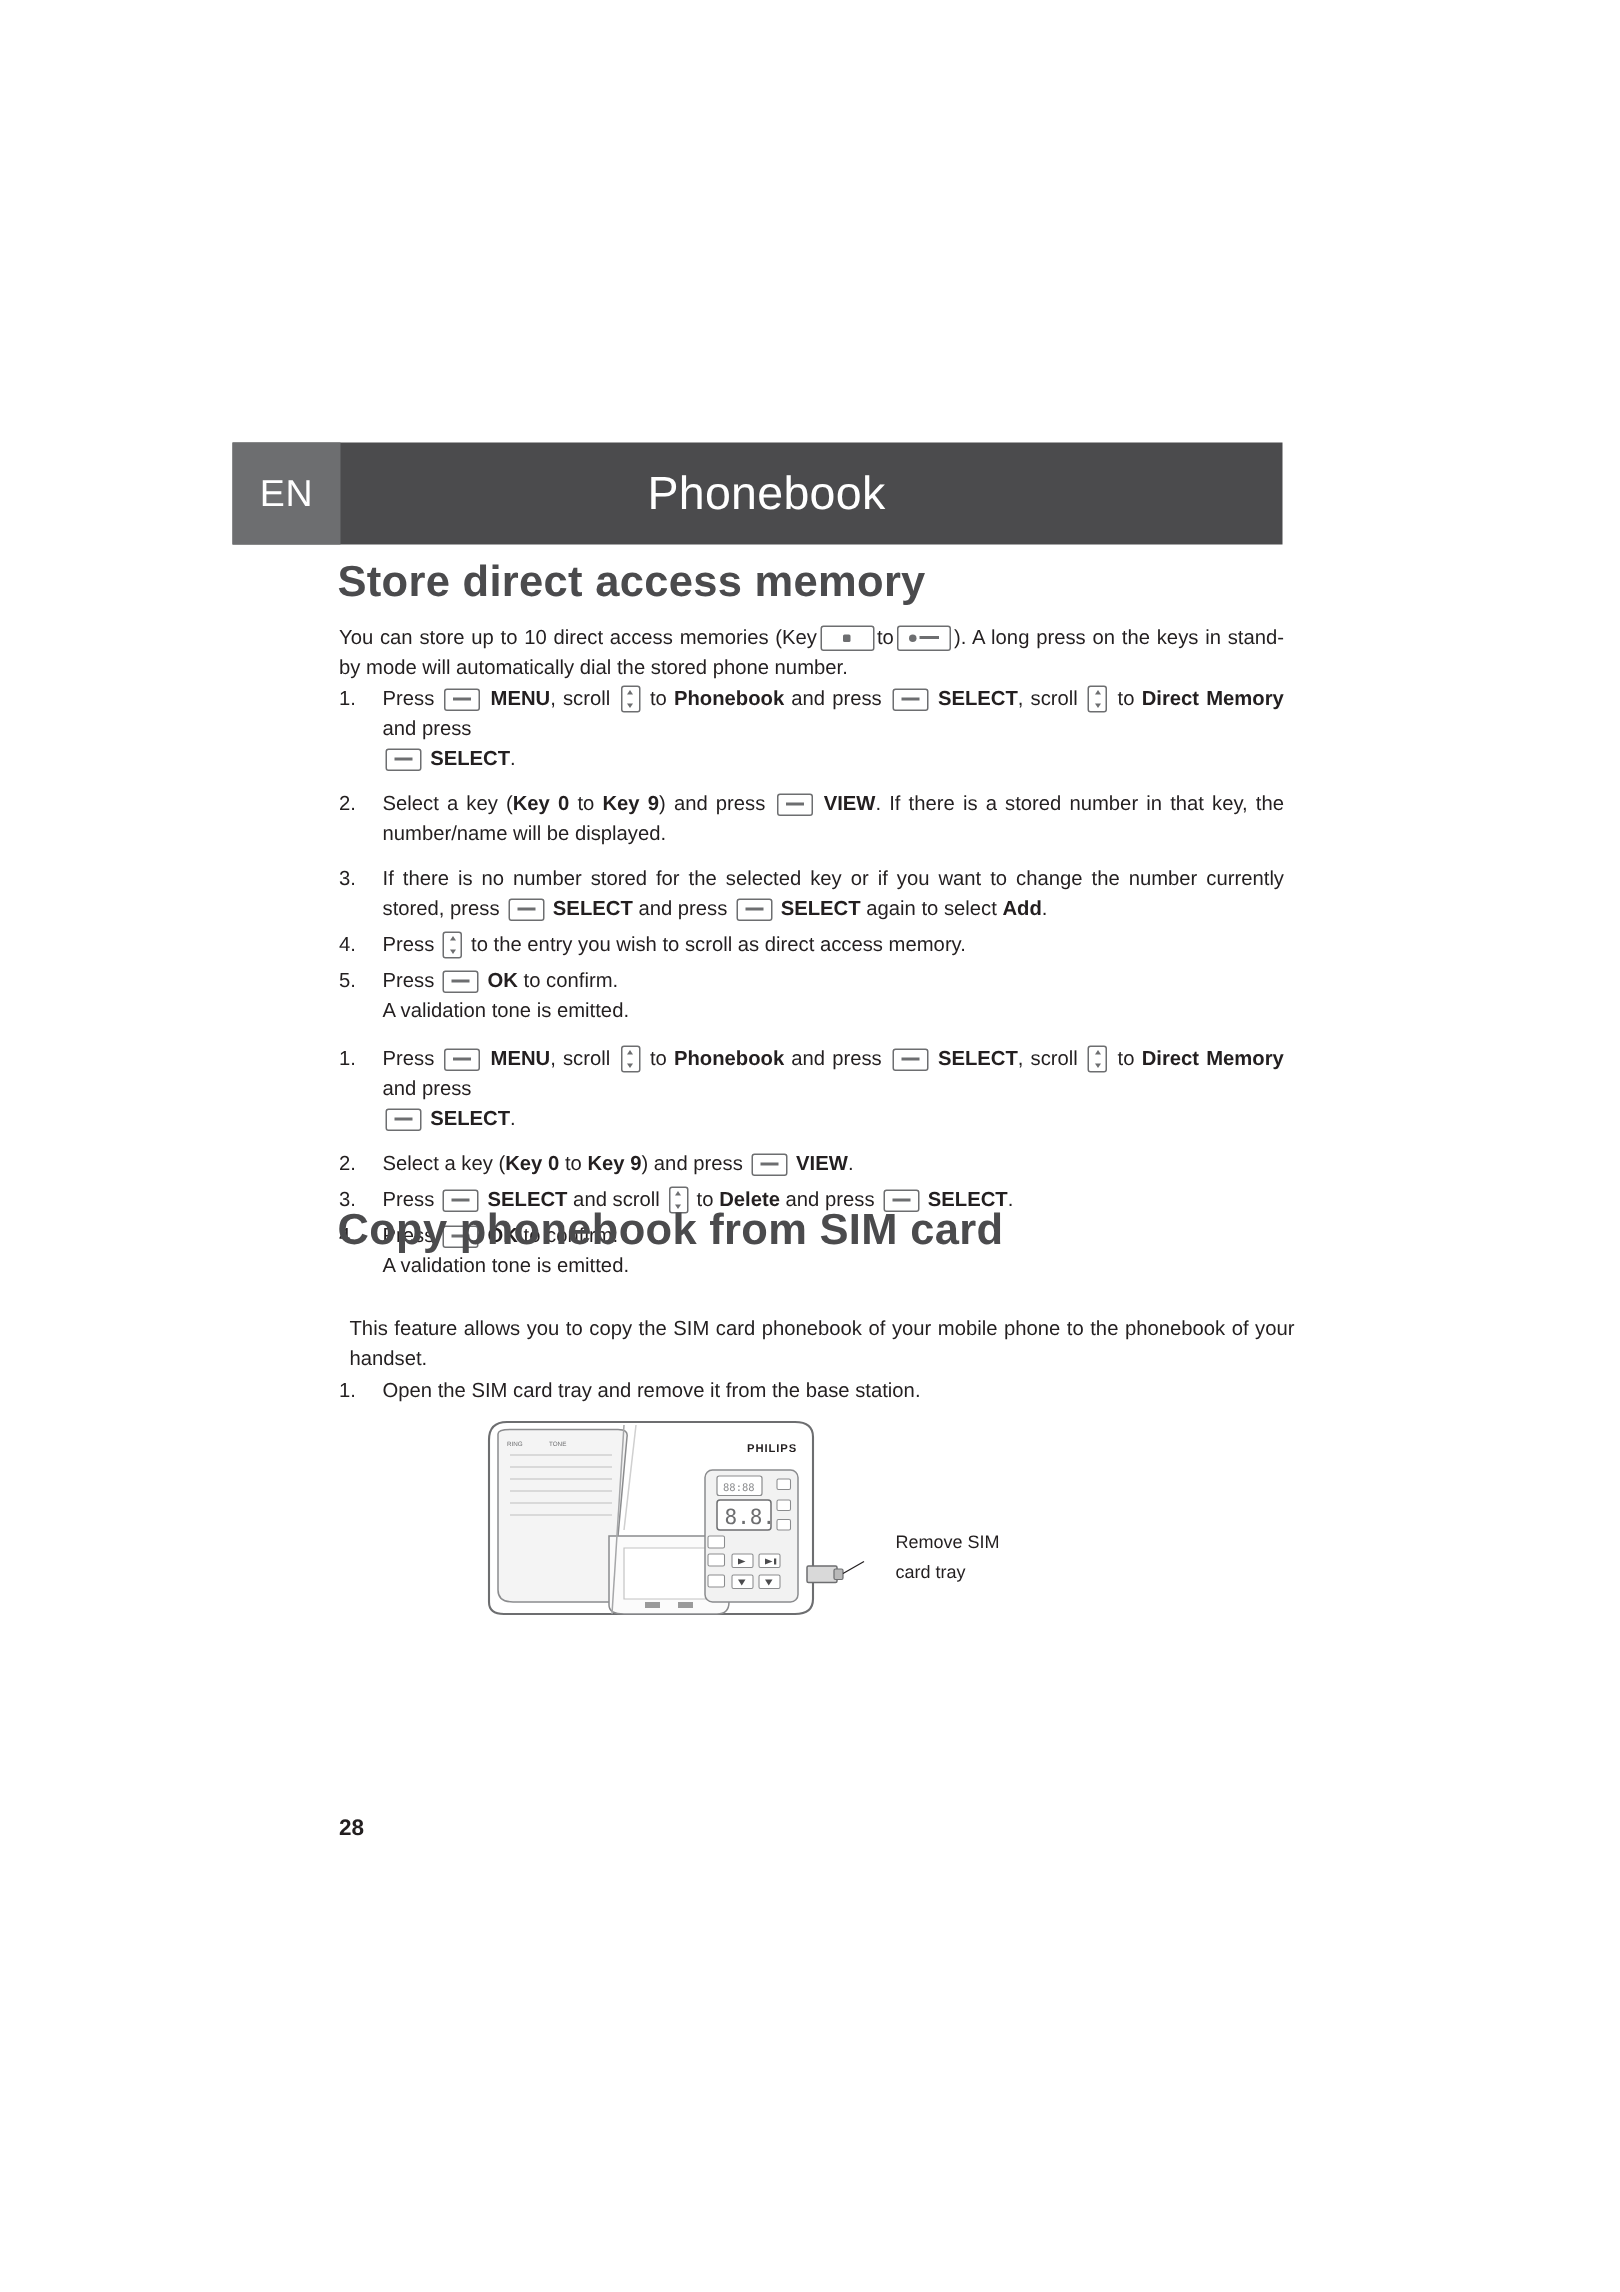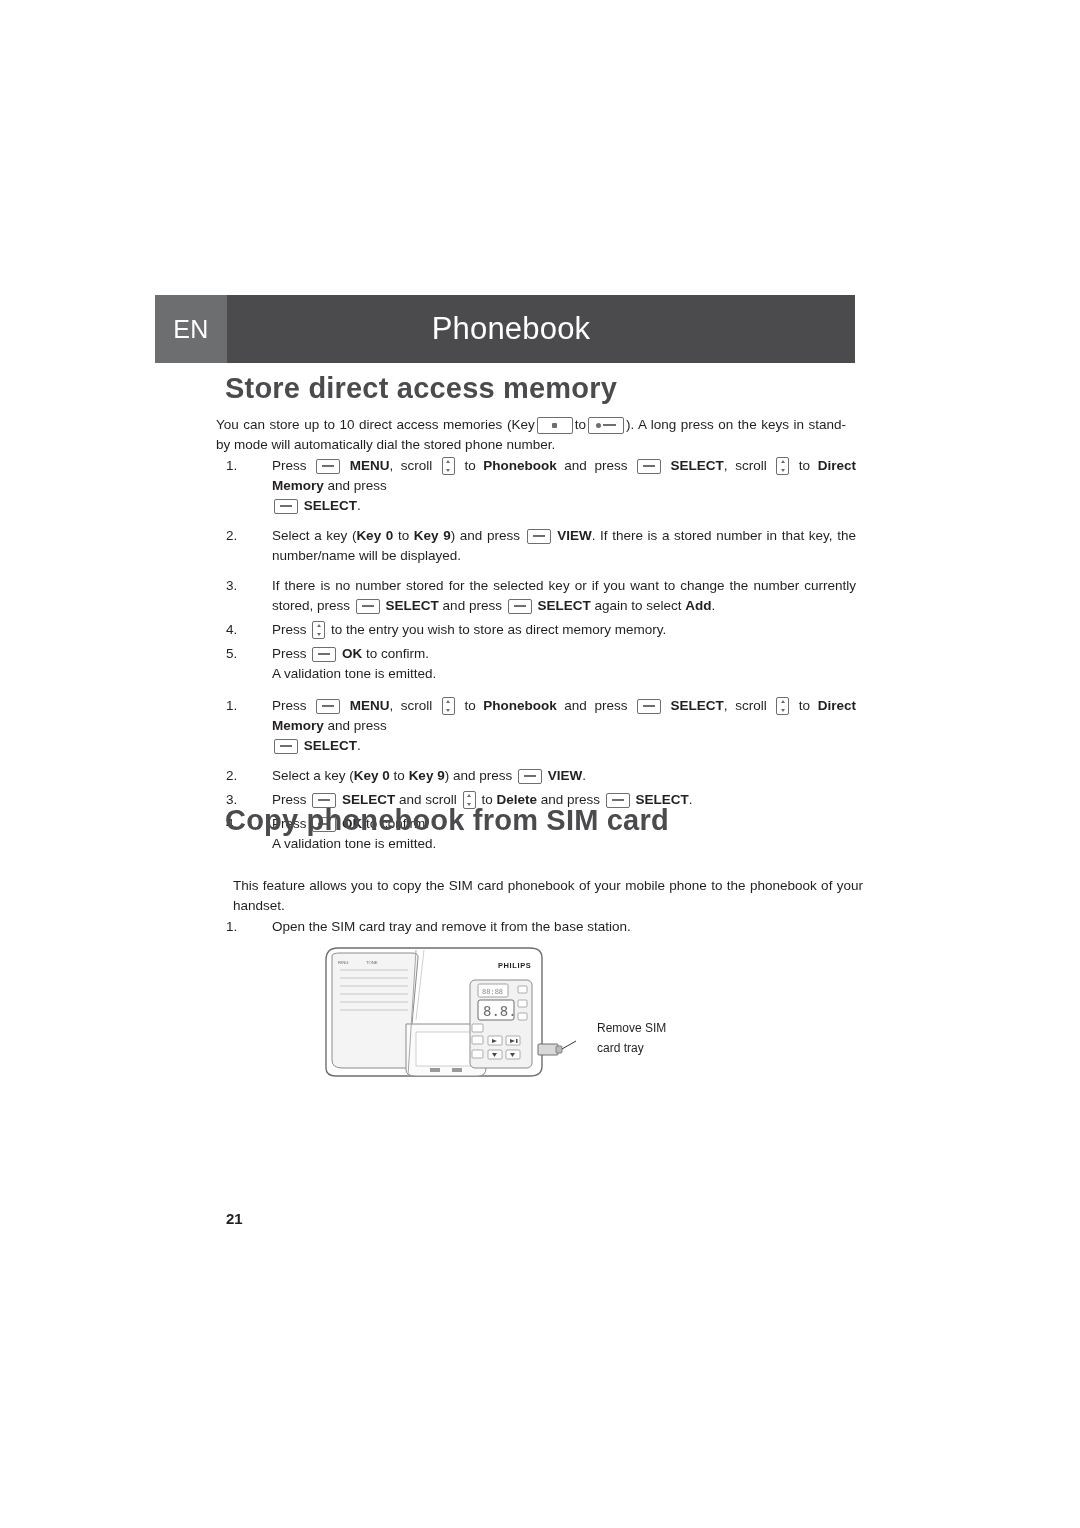--- a/index.html
+++ b/index.html
@@ -85,21 +85,21 @@
     margin-bottom: 4px;
   }
   .li .num {
     position: absolute;
     left: 0;
     top: 0;
     width: 26px;
   }
   .li .txt {
     display: block;
-    margin-left: 46px;
+    margin-left: 29px;
     text-align: justify;
   }
   b, .b { font-weight: bold; }
 
   
   .key {
     display: inline-block;
     border: 1px solid #6d6e70;
     border-radius: 2px;
     background: #ffffff;
@@ -206,21 +206,21 @@
 
 <div class="page">
 
   <div class="header">
     <div class="header-lang">EN</div>
     <div class="header-title">Phonebook</div>
   </div>
 
   <h2 class="section-title" style="top:372px;">Store direct access memory</h2>
 
-  <div class="para" style="left:216px; top:415px; width:630px;">
+  <div class="para" style="left:226px; top:415px; width:630px;">
     <span>You can store up to 10 direct access memories (Key</span><span class="key wide dot"></span><span>to</span><span class="key wide star"></span><span>). A long press on the keys in stand-by mode will automatically dial the stored phone number.</span>
   </div>
 
   <div class="list" style="left:226px; top:456px; width:630px;">
 
     <div class="li">
       <span class="num">1.</span>
       <span class="txt">
         <span>Press</span>
         <span class="key softkey"></span>
@@ -263,21 +263,21 @@
         <span>again to select</span>
         <b>Add</b><span>.</span>
       </span>
     </div>
 
     <div class="li" style="margin-top:4px;">
       <span class="num">4.</span>
       <span class="txt">
         <span>Press</span>
         <span class="key scroll"></span>
-        <span>to the entry you wish to store as direct memory memory.</span>
+        <span>to the entry you wish to scroll as direct access memory.</span>
       </span>
     </div>
 
     <div class="li" style="margin-top:4px;">
       <span class="num">5.</span>
       <span class="txt">
         <span>Press</span>
         <span class="key softkey"></span>
         <b>OK</b>
         <span>to confirm.</span><br>
@@ -422,15 +422,15 @@
 
       <line x1="242" y1="109" x2="256" y2="101" stroke="#231f20" stroke-width="0.9"></line>
     </svg>
   </div>
 
   <div class="callout" style="left:597px; top:1018px;">
     <div>Remove  SIM</div>
     <div>card tray</div>
   </div>
 
-  <div class="pageno">21</div>
+  <div class="pageno">28</div>
 
 </div>
 
 </body></html>

